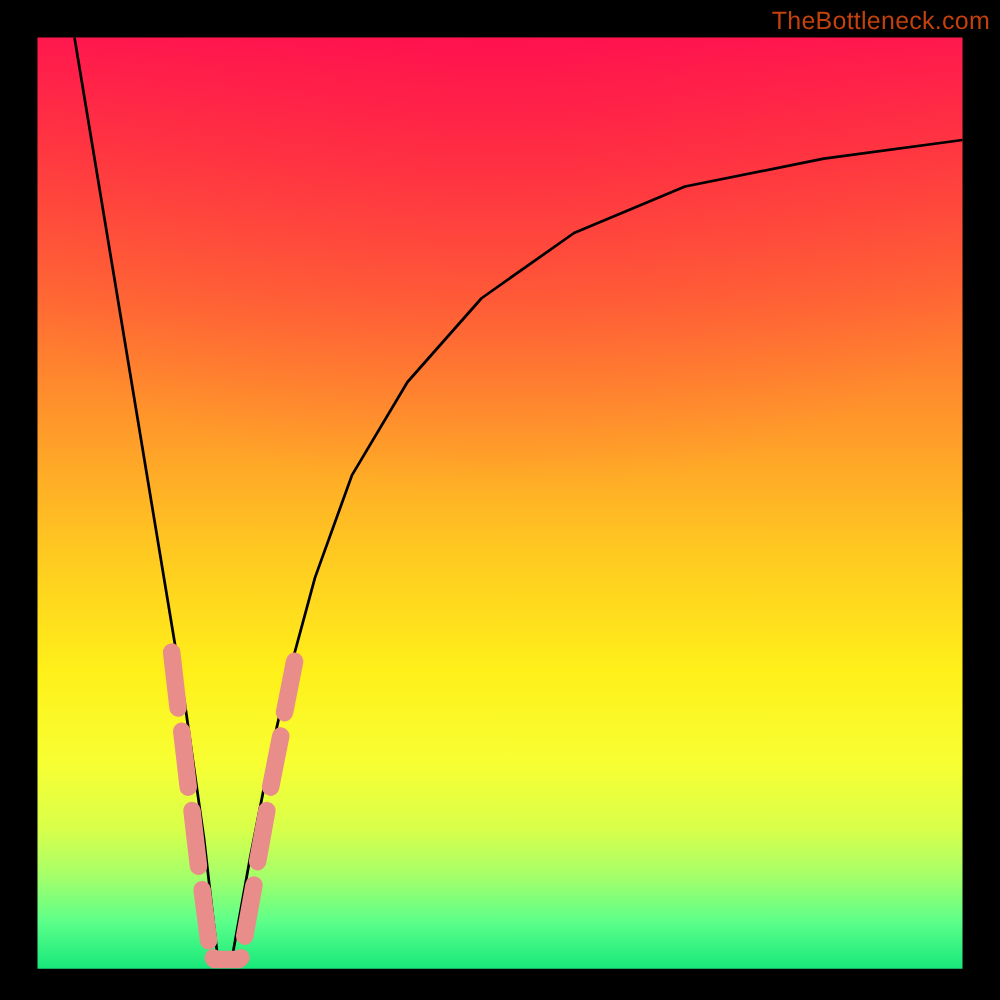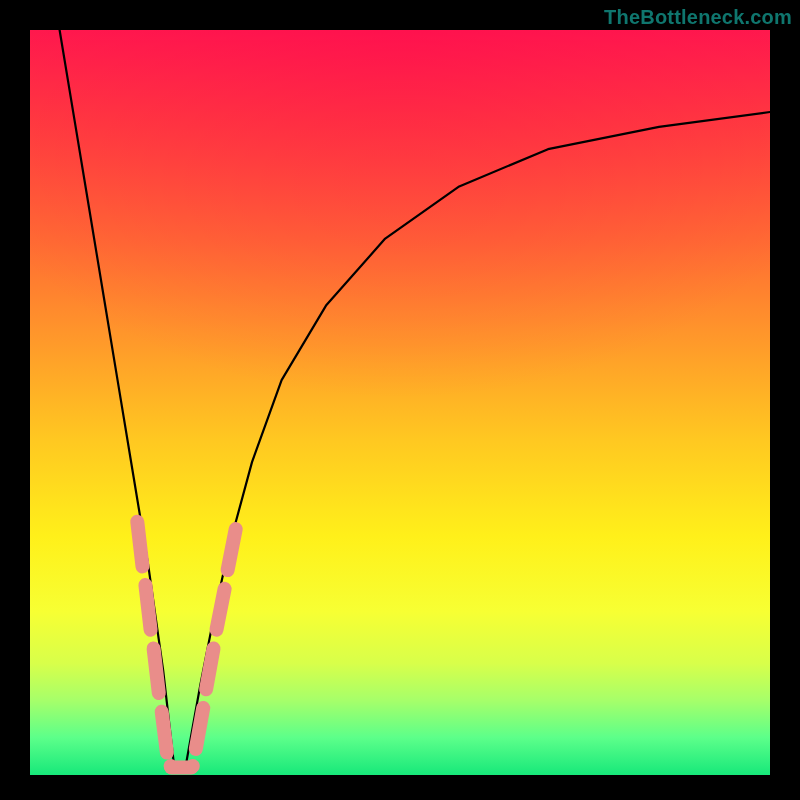--- a/index.html
+++ b/index.html
@@ -49,23 +49,23 @@
       ellipse 120% 90% at 50% 0%,
       rgba(255,0,80,0.35) 0%,
       rgba(255,0,80,0) 55%
     );
     pointer-events: none;
   }
   .watermark {
     position: absolute;
     top: 6px;
     right: 8px;
-    color: #0f766e;
+    color: #c2410c;
     font-size: 20px;
-    font-weight: 700;
+    font-weight: 400;
     letter-spacing: 0.2px;
     user-select: none;
   }
   svg.curves {
     position: absolute;
     left: 0;
     top: 0;
     width: 740px;
     height: 745px;
   }

